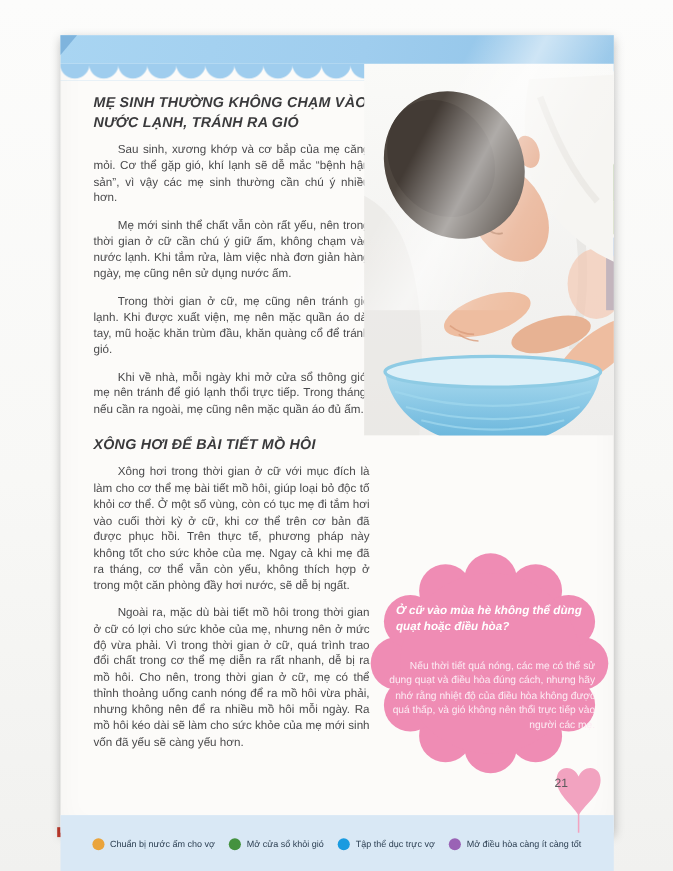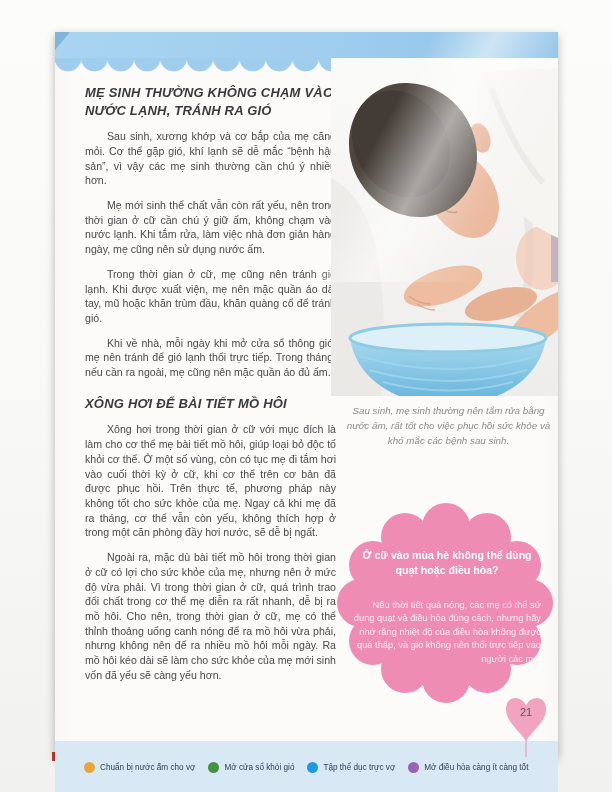--- a/index.html
+++ b/index.html
@@ -37,33 +37,33 @@
   .body-par{font-size:10.6px;line-height:1.39;color:#4a4a4c;text-align:justify;
     text-indent:22px;margin:0 0 10px 0;}
   
   .photo{position:absolute;left:276px;top:26px;width:227px;height:338px;}
   
   .caption{position:absolute;left:290px;top:372px;width:207px;text-align:center;
     font-size:9.8px;font-style:italic;color:#8d8d90;line-height:1.52;}
   
   .callout{position:absolute;left:281px;top:470px;width:222px;height:210px;z-index:2;}
   .petal{fill:#ef8cb4;}
-  .callout-title{position:absolute;top:46px;left:24px;right:24px;text-align:center;
-    color:#ffffff;font-weight:bold;font-size:10.6px;line-height:1.45;}
+  .callout-title{position:absolute;top:46px;left:24px;right:24px;text-align:left;
+    color:#ffffff;font-weight:bold;font-size:10.6px;line-height:1.45;font-style:italic;}
   .callout-body{position:absolute;top:97px;left:17px;right:17px;text-align:right;
     color:#fcecf4;font-size:9.3px;line-height:1.44;}
   
   .footer-band{position:absolute;left:0;right:0;top:673px;height:52px;background:#d9e8f5;margin-top:36px;}
   .legend{position:absolute;left:29px;top:21px;display:flex;gap:13px;align-items:center;}
   .legend-item{display:flex;align-items:center;gap:5px;white-space:nowrap;}
   .dot{width:11px;height:11px;border-radius:50%;flex:0 0 auto;}
   .legend-label{font-size:8.2px;color:#2e4154;}
   
   .pageno{position:absolute;left:449px;top:659px;width:44px;height:68px;z-index:3;}
-  .pageno-num{position:absolute;left:0;right:0;top:15px;text-align:center;
+  .pageno-num{position:absolute;left:0;right:0;top:15px;
     font-size:11px;color:#5b5b5d;}
 </style>
 </head>
 <body>
 
 <div class="canvas">
 
   <div class="dark-strip"></div>
   <div class="red-bit"></div>
 
@@ -125,21 +125,20 @@
         <ellipse cx="112" cy="228" rx="41" ry="17" transform="rotate(-18 112 228)" fill="#eebda0"></ellipse>
         <path d="M78,238 q10,8 22,8 M86,246 q9,6 18,6" stroke="#d99c7c" stroke-width="1.5" fill="none" opacity="0.8"></path>
 
         <path d="M19,280 C26,328 78,348 117,348 C156,348 208,328 215,280 Z" fill="url(#gbowl)"></path>
         <ellipse cx="117" cy="280" rx="98" ry="14" fill="#ddf0f8"></ellipse>
         <ellipse cx="117" cy="280" rx="98" ry="14" fill="none" stroke="#8ecbe4" stroke-width="3"></ellipse>
         <path d="M28,298 q89,26 178,0 M38,312 q79,22 158,0 M52,324 q65,17 130,0" stroke="#9ed6ec" stroke-width="2" fill="none" opacity="0.8"></path>
       </svg>
     </div>
 
-    <div class="caption">Sau sinh, mẹ sinh thường nên tắm rửa bằng nước ấm, rất tốt cho việc phục hồi sức khỏe và khó mắc các bệnh sau sinh.</div>
 
     <div class="callout">
       <svg width="222" height="210" viewBox="0 0 222 210" xmlns="http://www.w3.org/2000/svg">
         <g class="petal">
           <circle cx="193" cy="101" r="24"></circle>
             <circle cx="181" cy="139" r="24"></circle>
           <circle cx="151" cy="167" r="24"></circle>
             <circle cx="110" cy="177" r="24"></circle>
           <circle cx="69" cy="167" r="24"></circle>
             <circle cx="37" cy="139" r="24"></circle>

